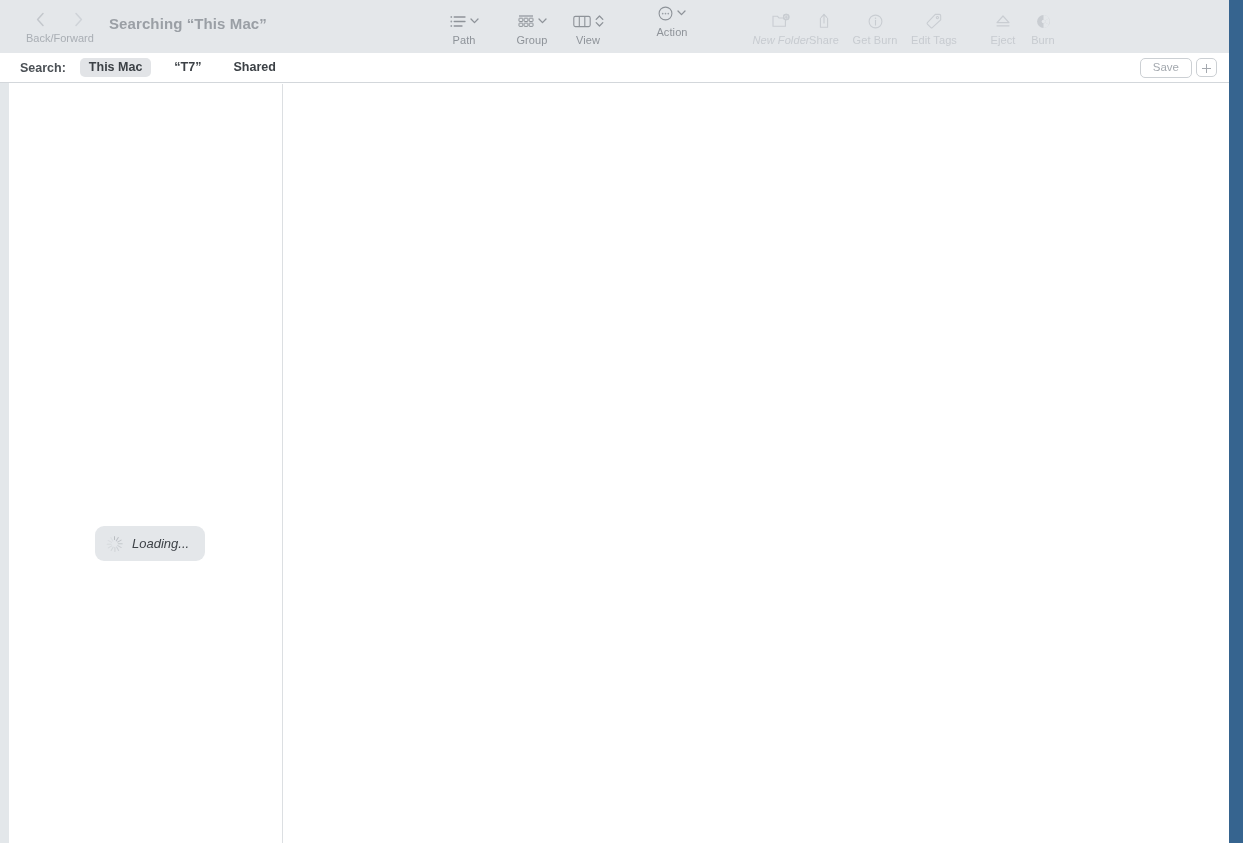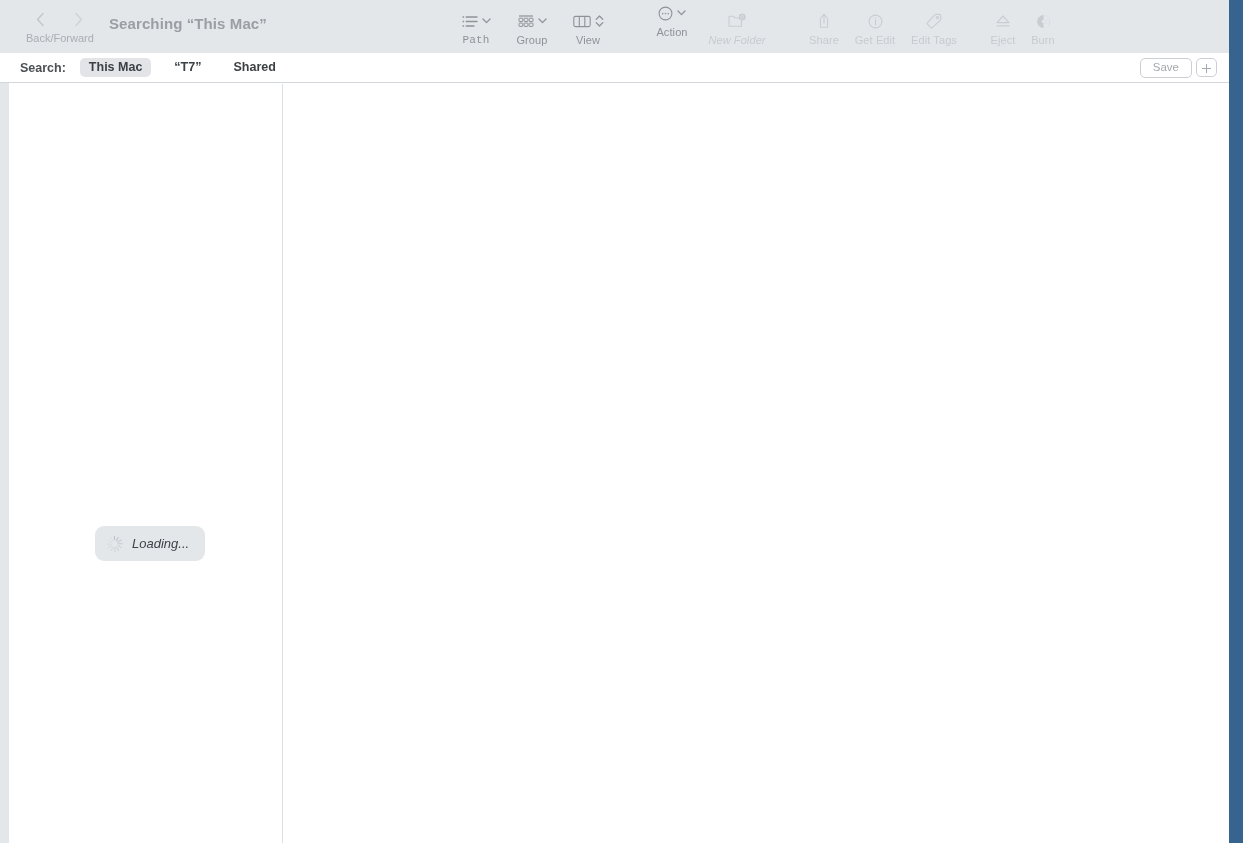--- a/index.html
+++ b/index.html
@@ -314,21 +314,21 @@
             <svg width="9" height="15" viewBox="0 0 9 15" fill="none" stroke="#cfd3d8" stroke-width="1.5" stroke-linecap="round" stroke-linejoin="round">
                 <polyline points="2,1.5 7.4,7.5 2,13.5"></polyline>
               </svg>
           </span>
         </div>
         <div id="nav-label">Back/Forward</div>
       </div>
 
       <div id="window-title">Searching “This Mac”</div>
 
-      <div class="tb-item enabled" style="left:452px; top:8px; width:48px;font-family:Liberation Mono, monospace;">
+      <div class="tb-item enabled" style="left:440px; top:8px; width:48px;">
         <div class="tb-icons">
           <span>
             <svg width="16" height="13" viewBox="0 0 16 13" fill="none" stroke="#9ba0a6" stroke-width="1.3" stroke-linecap="round">
               <circle cx="1.3" cy="2" r="0.9" fill="#9ba0a6" stroke="none"></circle>
                 <line x1="4.2" y1="2" x2="15" y2="2"></line>
               <circle cx="1.3" cy="6.5" r="0.9" fill="#9ba0a6" stroke="none"></circle>
                 <line x1="4.2" y1="6.5" x2="15" y2="6.5"></line>
               <circle cx="1.3" cy="11" r="0.9" fill="#9ba0a6" stroke="none"></circle>
                 <line x1="4.2" y1="11" x2="12" y2="11"></line>
             </svg>
@@ -395,21 +395,21 @@
           </span>
           <span>
             <svg width="9" height="6" viewBox="0 0 9 6" fill="none" stroke="#9ba0a6" stroke-width="1.3" stroke-linecap="round" stroke-linejoin="round">
                 <polyline points="1,1 4.5,4.6 8,1"></polyline>
               </svg>
           </span>
         </div>
         <div class="tb-label">Action</div>
       </div>
 
-      <div class="tb-item disabled" style="left:700px; top:8px; width:74px;font-style:italic;">
+      <div class="tb-item disabled" style="left:744px; top:8px; width:74px;font-style:italic;">
         <div class="tb-icons">
           <span>
             <svg width="18" height="14" viewBox="0 0 18 14" fill="none" stroke="#c9cdd2" stroke-width="1.1">
               <path d="M1 12.3 V2.3 H5.6 L7 4 H13.4 V12.3 Z"></path>
               <circle cx="14.2" cy="3.1" r="2.7" fill="#e4e7ea"></circle>
               <circle cx="14.2" cy="3.1" r="2.7"></circle>
               <line x1="12.4" y1="3.1" x2="16" y2="3.1"></line>
                 <line x1="14.2" y1="1.3" x2="14.2" y2="4.9"></line>
             </svg>
           </span>
@@ -433,21 +433,21 @@
       <div class="tb-item disabled" style="left:848px; top:8px; width:54px;">
         <div class="tb-icons">
           <span>
             <svg width="15" height="15" viewBox="0 0 15 15" fill="none" stroke="#c9cdd2" stroke-width="1.1" stroke-linecap="round">
               <circle cx="7.5" cy="7.5" r="6.4"></circle>
               <circle cx="7.5" cy="4.3" r="0.75" fill="#c9cdd2" stroke="none"></circle>
               <line x1="7.5" y1="6.4" x2="7.5" y2="11"></line>
             </svg>
           </span>
         </div>
-        <div class="tb-label">Get Edit</div>
+        <div class="tb-label">Get Burn</div>
       </div>
 
       <div class="tb-item disabled" style="left:904px; top:8px; width:60px;">
         <div class="tb-icons">
           <span>
             <svg width="16" height="16" viewBox="0 0 16 16" fill="none" stroke="#c9cdd2" stroke-width="1.1" stroke-linejoin="round">
               <path d="M9.3 1.4 H13.4 A1.3 1.3 0 0 1 14.7 2.7 V6.8 L6.3 14.6 A1 1 0 0 1 4.9 14.6 L1.4 11.1 A1 1 0 0 1 1.4 9.7 Z"></path>
               <circle cx="11.4" cy="4.6" r="1.1"></circle>
             </svg>
           </span>

